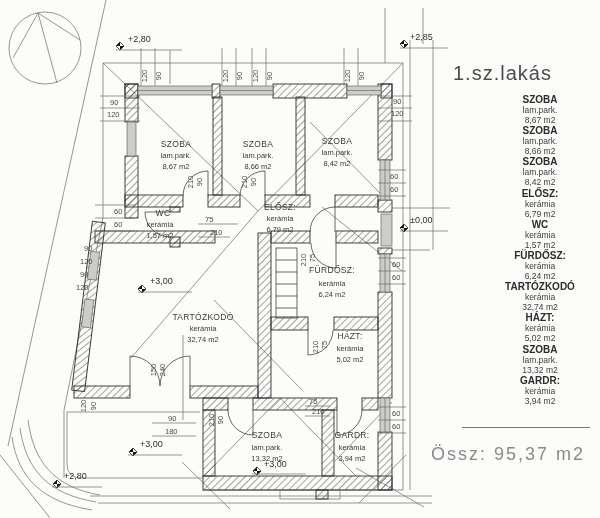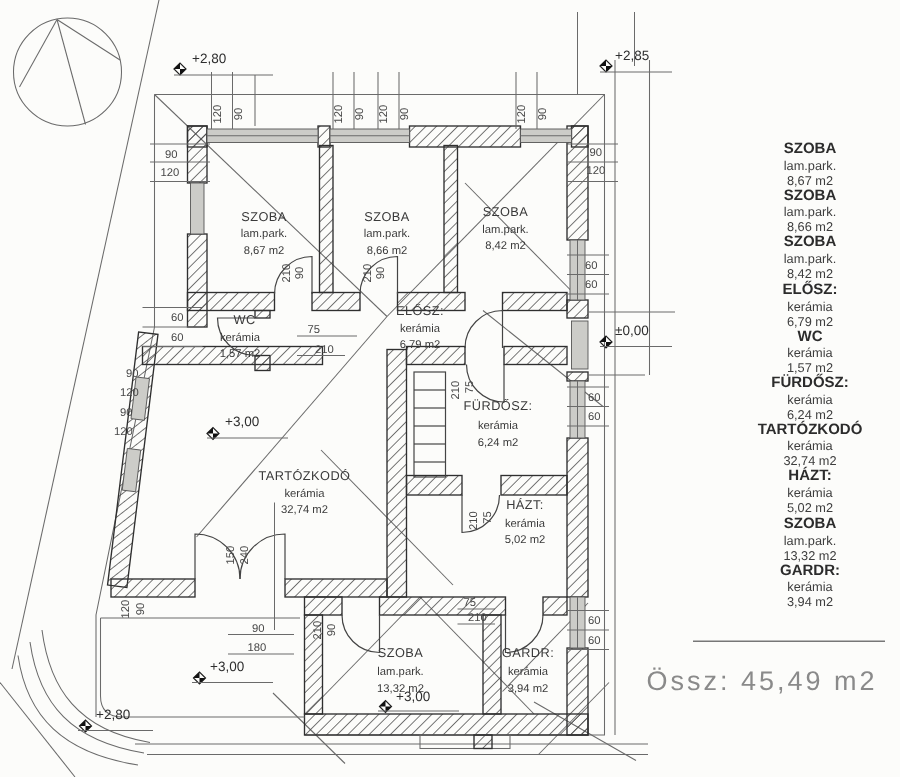--- a/index.html
+++ b/index.html
@@ -341,20 +341,21 @@
     <g transform="translate(57,484)">
       <path d="M-4,0 L0,-4 L4,0 L0,4 Z" fill="none" stroke="#222" stroke-width="0.8"></path>
       <path d="M-4,0 L0,-4 V0 Z M4,0 L0,4 V0 Z" fill="#111"></path>
     </g>
     <line class="thin" x1="52" y1="487" x2="102" y2="487"></line>
     <text class="mk" x="64" y="479">+2,80</text>
   </g>
 </svg>
 
 <div class="legend">
+  <div class="lg-title">1.sz.lakás</div>
 
   <div class="lg-list">
     <div class="lg-item">
       <div class="lg-name">SZOBA</div>
       <div class="lg-sub">lam.park.</div>
       <div class="lg-sub">8,67  m2</div>
     </div>
     <div class="lg-item">
       <div class="lg-name">SZOBA</div>
       <div class="lg-sub">lam.park.</div>
@@ -398,17 +399,17 @@
     <div class="lg-item">
       <div class="lg-name">GARDR:</div>
       <div class="lg-sub">kerámia</div>
       <div class="lg-sub">3,94  m2</div>
     </div>
   </div>
 
   <div class="lg-sep"></div>
   <div class="lg-total">
     <span>Össz:</span>
-    <span>45,49  m2</span>
+    <span>95,37  m2</span>
   </div>
 </div>
 
 </div>
 
 </body></html>

